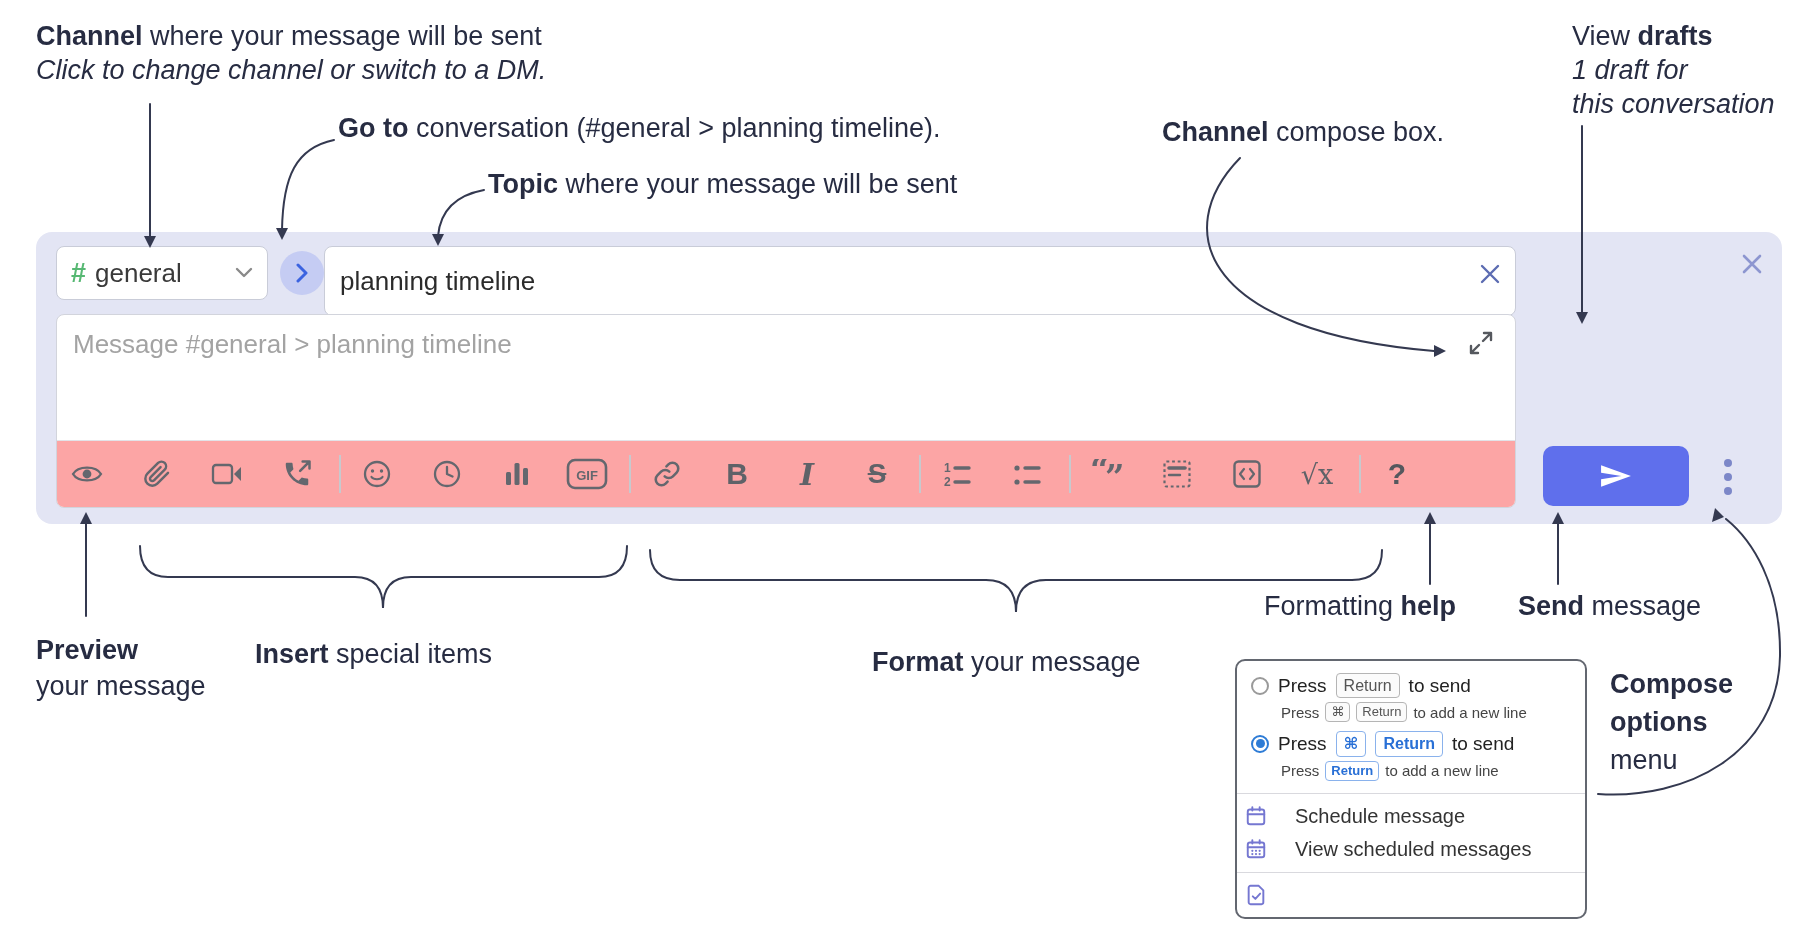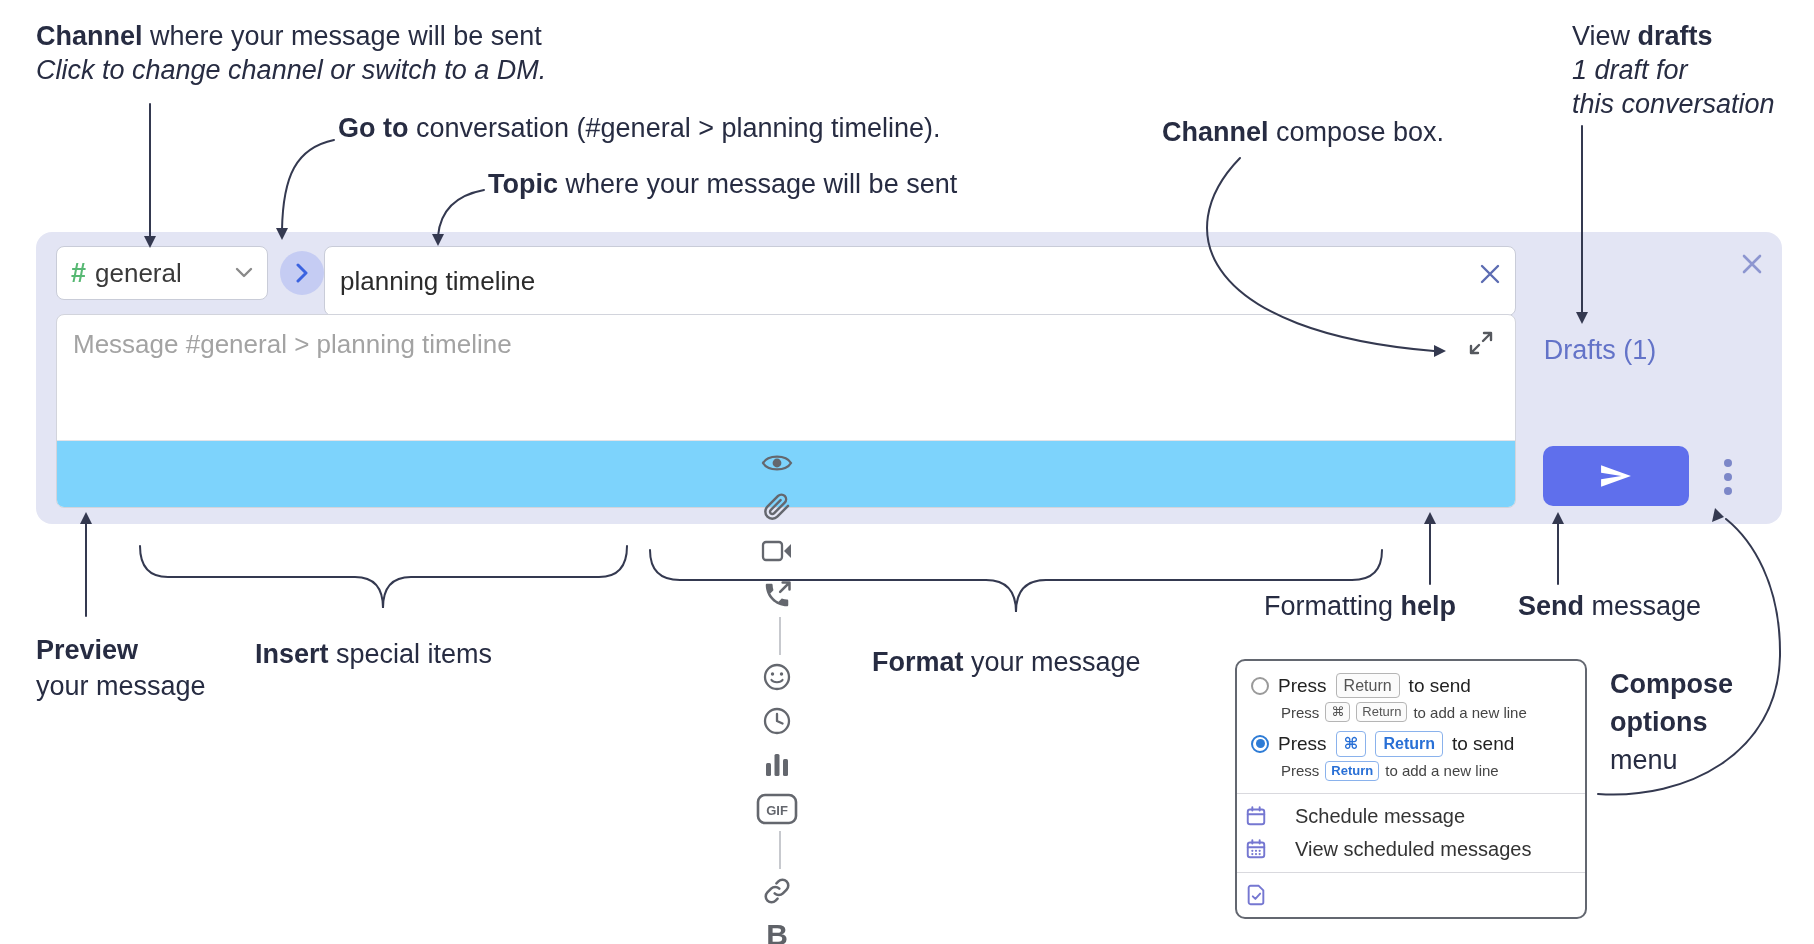--- a/index.html
+++ b/index.html
@@ -22,23 +22,23 @@
   .gobtn{position:absolute;left:244px;top:19px;width:44px;height:44px;border-radius:50%;
          background:#c5ccf3;display:flex;align-items:center;justify-content:center;cursor:pointer;}
   .topic{left:288px;top:14px;width:1192px;height:70px;}
   .topic input{border:0;outline:0;width:100%;height:100%;font-family:inherit;font-size:26px;color:#2b2b2b;
                padding:0 48px 0 15px;box-sizing:border-box;background:transparent;border-radius:8px;}
   .topic .clearx{position:absolute;right:10px;top:12px;width:30px;height:30px;cursor:pointer;}
   .composeclose{position:absolute;left:1698px;top:14px;width:36px;height:36px;cursor:pointer;}
   .msgpanel{left:20px;top:82px;width:1460px;height:194px;border:1.5px solid #d2d4dc;}
   .placeholder{position:absolute;left:16px;top:14px;font-size:26px;color:#a3a3a3;}
   .expandbtn{position:absolute;right:20px;top:14px;width:28px;height:28px;cursor:pointer;}
-  .toolbar{position:absolute;left:0;right:0;bottom:0;height:66px;background:#7dd3fc;
+  .toolbar{position:absolute;left:0;right:0;bottom:0;height:66px;background:#fca5a5;
            border-top:1px solid #e2e3e8;border-radius:0 0 7px 7px;
-           display:flex;align-items:center;padding-left:8px;flex-direction:column;}
+           display:flex;align-items:center;padding-left:8px;}
   .tb{width:44px;height:44px;margin-right:26px;display:flex;align-items:center;justify-content:center;
       cursor:pointer;flex:none;color:#5f6268;}
   .tbdiv{width:2px;height:38px;background:#c7c9ce;margin:0 14px 0 -6px;flex:none;}
   .tb .glyphB{font-size:30px;font-weight:800;}
   .tb .glyphI{font-size:30px;font-weight:600;font-style:italic;font-family:"DejaVu Serif",serif;}
   .tb .glyphS{font-size:28px;font-weight:600;text-decoration:line-through;}
   .tb .glyphM{font-size:27px;font-family:"DejaVu Serif",serif;}
   .tb .glyphQ{font-size:30px;font-weight:700;}
   .drafts{position:absolute;left:1434px;top:103px;width:260px;text-align:center;
           font-size:27px;color:#6373c8;cursor:pointer;}
@@ -235,21 +235,20 @@
         <span class="tb">
             <span class="glyphM">√x</span>
           </span>
         <span class="tbdiv"></span>
         <span class="tb">
             <span class="glyphQ" style="font-weight:600;color:#55585e;">?</span>
           </span>
       </div>
     </div>
 
-    <div class="drafts">Drafts (1)</div>
 
     <div class="sendbtn">
       <svg width="32" height="28" viewBox="0 0 30 26">
           <path d="M1 23 L29 13 L1 3 L1 10 L20 13 L1 16 Z" fill="#ffffff"></path>
         </svg>
     </div>
 
     <div class="dotsbtn">
       <i></i>
         <i></i>

